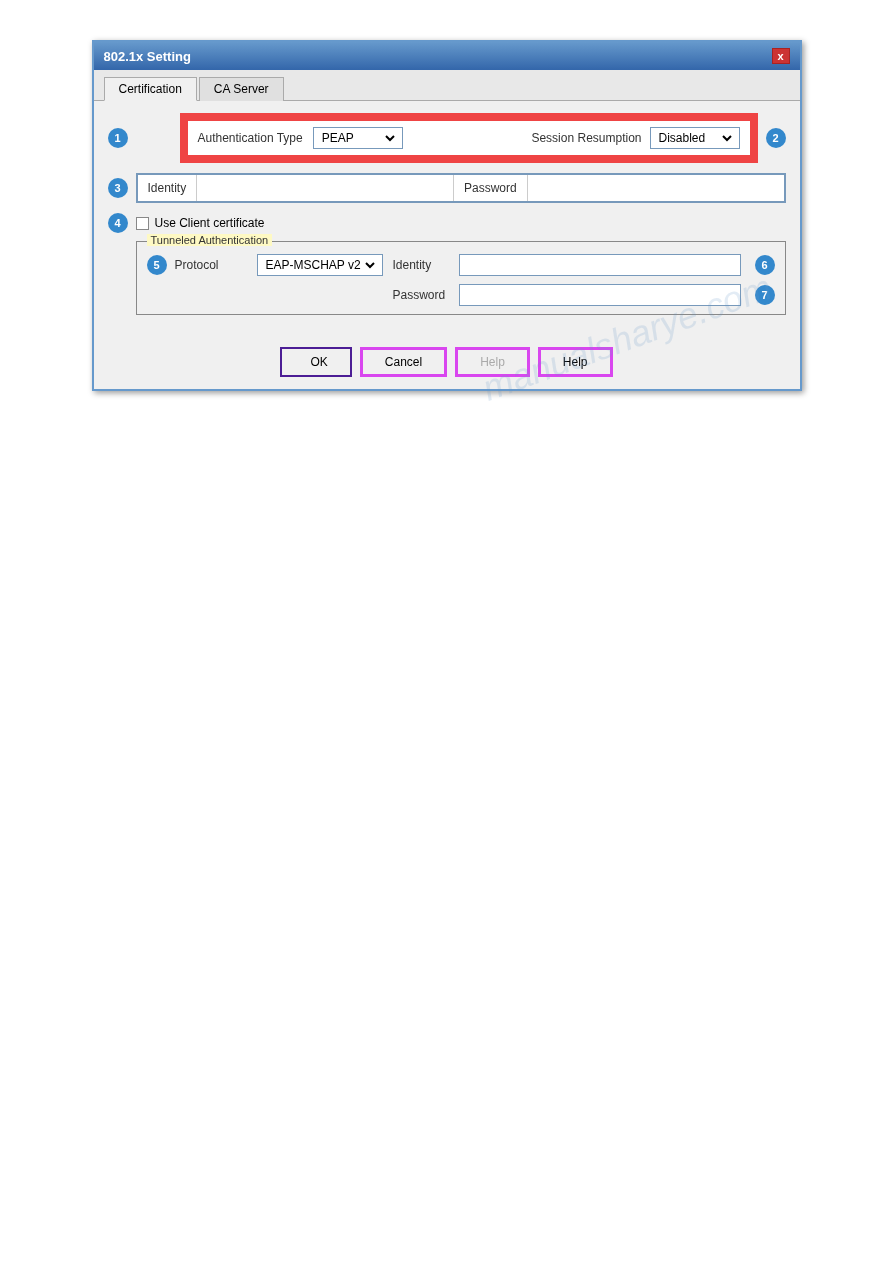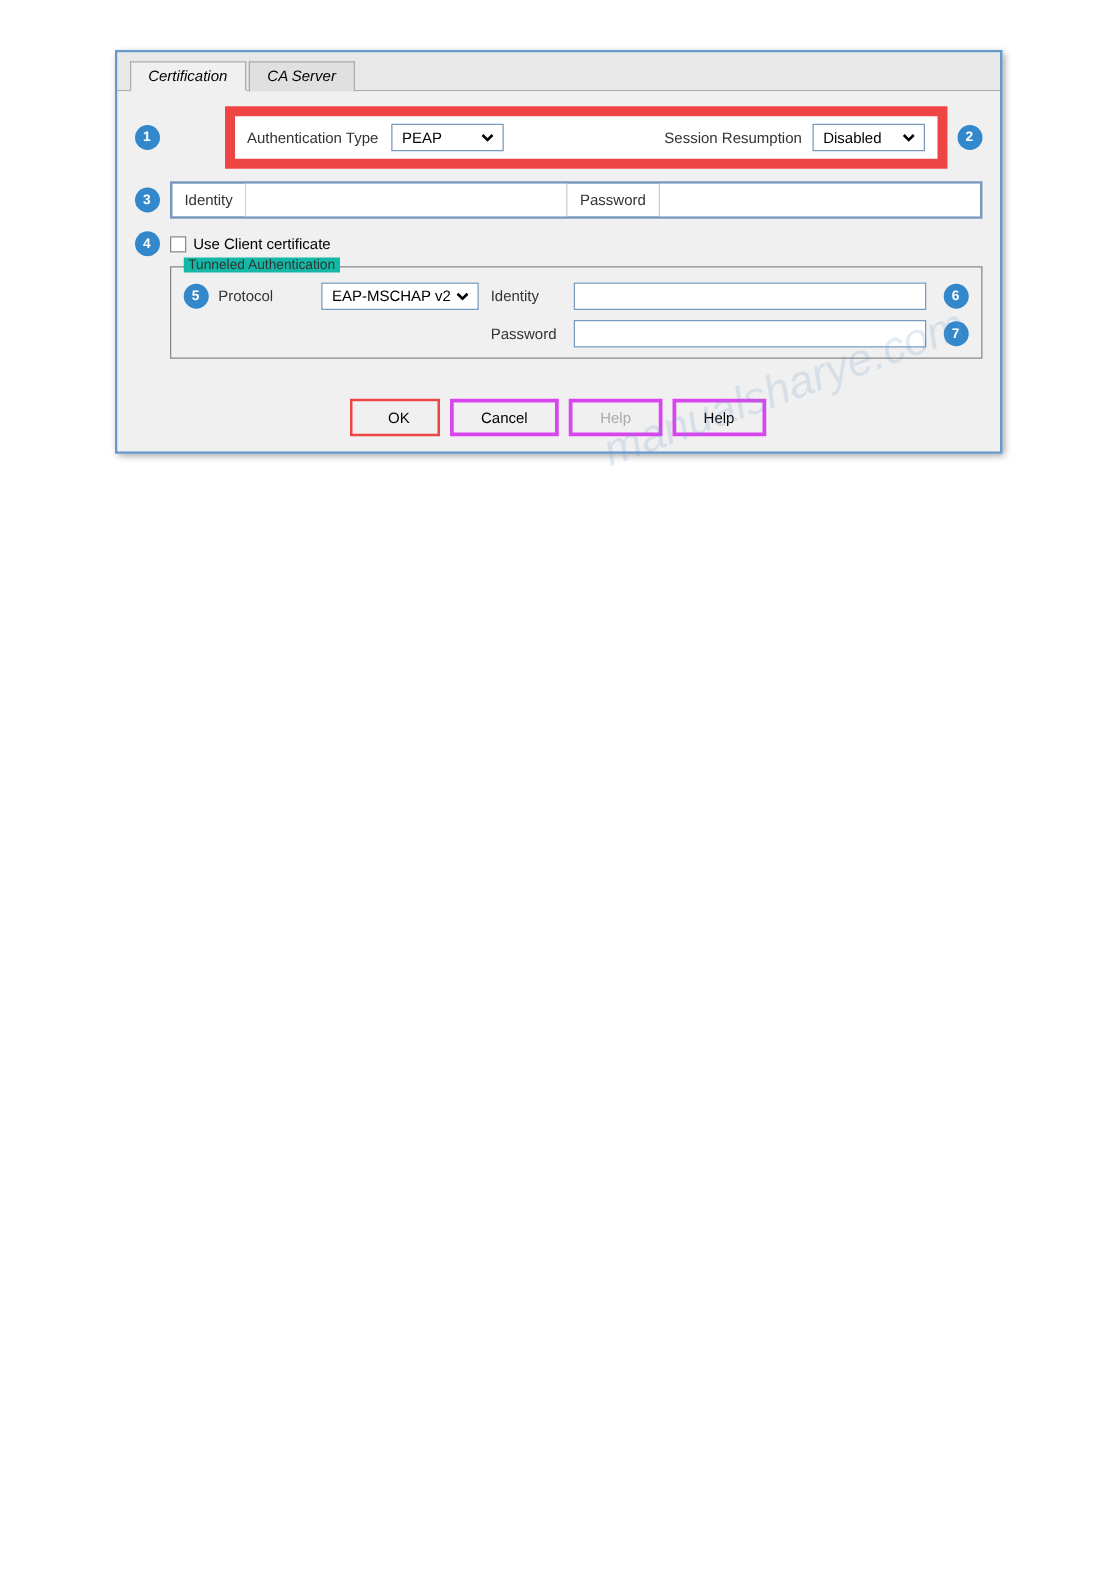--- a/index.html
+++ b/index.html
@@ -66,21 +66,20 @@
     .tab {
       padding: 4px 14px;
       border: 1px solid #aaaaaa;
       background: #e0e0e0;
       font-size: 12px;
       cursor: pointer;
       margin-right: 2px;
       border-bottom: none;
       position: relative;
       bottom: -1px;
-      font-style: italic;
     }
 
     .tab.active {
       background: #f0f0f0;
       border-bottom: 1px solid #f0f0f0;
       font-weight: normal;
     }
 
     .dialog-content {
       padding: 12px 14px;
@@ -255,21 +254,21 @@
       border: 1px solid #888;
       margin-top: 8px;
       padding: 8px 10px;
       position: relative;
     }
 
     .tunneled-legend {
       position: absolute;
       top: -8px;
       left: 10px;
-      background: #14b8a6;
+      background: #fef9c3;
       padding: 0 4px;
       font-size: 11px;
       color: #333;
     }
 
     .tunneled-inner {
       display: flex;
       align-items: flex-start;
       gap: 10px;
       margin-top: 4px;
@@ -313,21 +312,21 @@
     .btn {
       padding: 5px 22px;
       font-size: 12px;
       border: 3px solid #d946ef;
       background: #f0f0f0;
       cursor: pointer;
       min-width: 70px;
     }
 
     .btn-ok {
-      border: 2px solid #ef4444;
+      border: 2px solid #4c1d95;
       background: #f0f0f0;
       padding-left: 28px;
     }
 
     .btn-disabled {
       color: #aaaaaa;
       cursor: default;
     }
 
     .watermark {
@@ -341,20 +340,24 @@
       pointer-events: none;
       white-space: nowrap;
     }
   </style>
 </head>
 <body>
 
 <div class="dialog-wrapper">
   <div class="dialog">
 
+    <div class="title-bar">
+      <span>802.1x Setting</span>
+      <div class="title-bar-close">x</div>
+    </div>
 
     <div class="tabs-row">
       <div class="tab active">
         <span>Certification</span>
       </div>
       <div class="tab">
         <span>CA Server</span>
       </div>
     </div>
 

